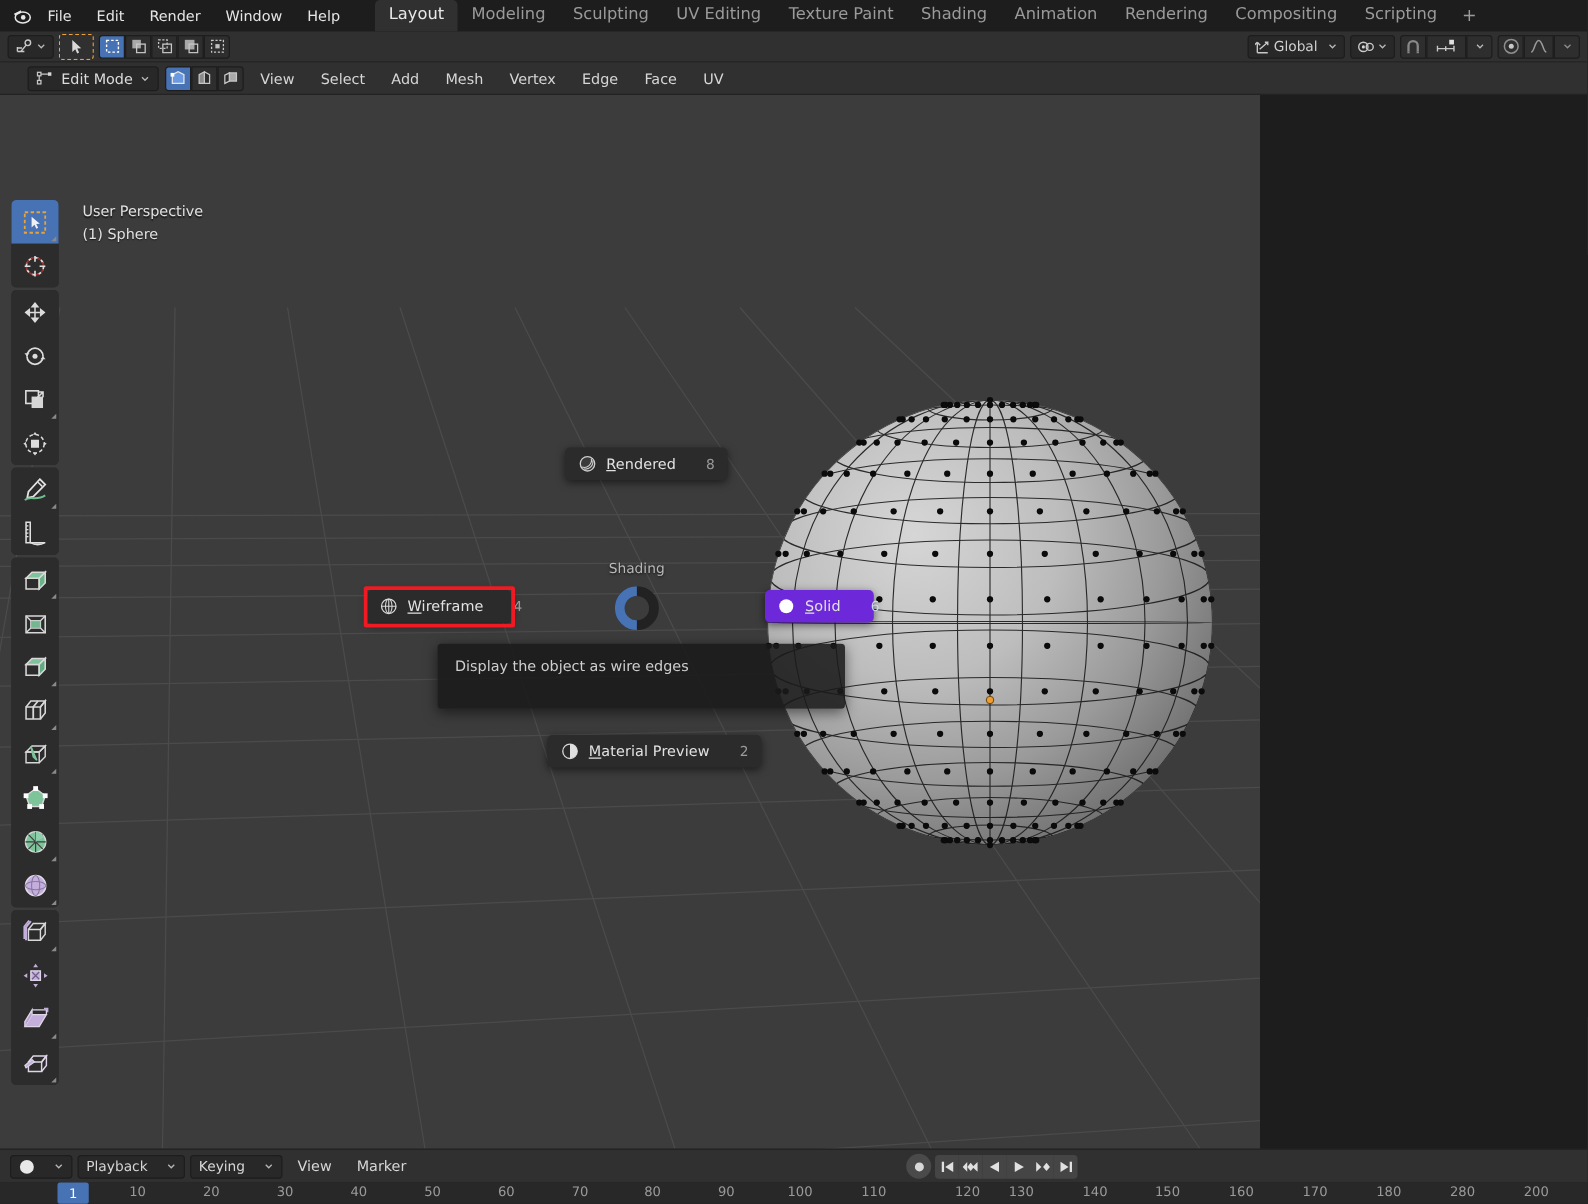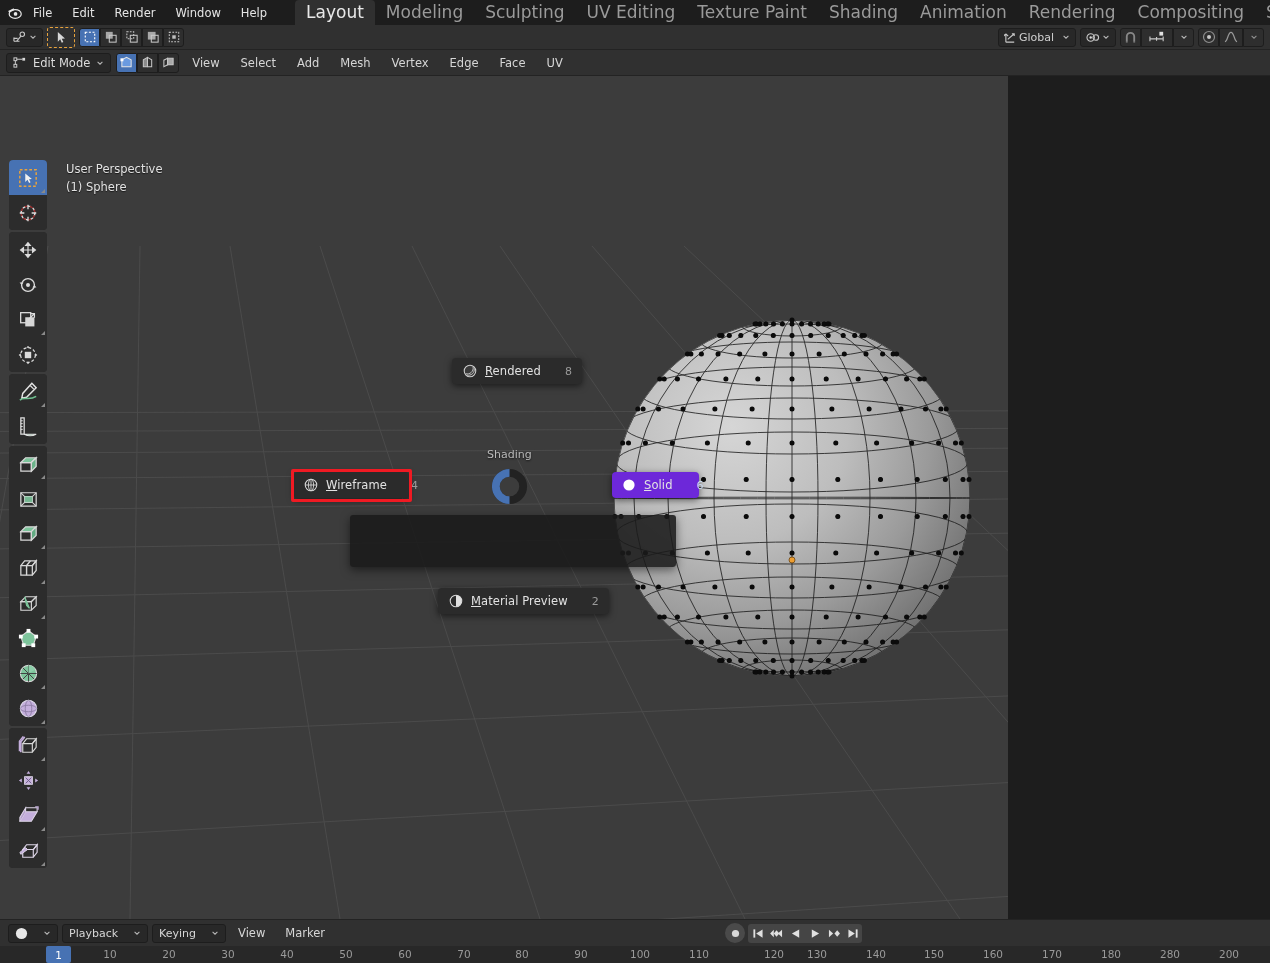--- a/index.html
+++ b/index.html
@@ -6,21 +6,21 @@
   html,body { width:1270px; height:963px; overflow:hidden; background:#1d1d1d;
               font-family:"DejaVu Sans", sans-serif; }
 
   
   #topbar { height:25px; background:#1d1d1d; display:flex; align-items:center;
             padding-left:6px; position:relative; }
   #blender-logo { width:22px; height:22px; display:flex; align-items:center; justify-content:center; }
   .menu-item { color:#e5e5e5; font-size:11.5px; padding:3px 10px; line-height:14px;
                white-space:nowrap; }
   #workspace-tabs { display:flex; align-items:flex-end; height:25px; margin-left:18px; }
-  .ws-tab { color:#9a9a9a; font-size:17px; padding:5px 11px 6px 11px; line-height:14px;
+  .ws-tab { color:#9a9a9a; font-size:13px; padding:5px 11px 6px 11px; line-height:14px;
             white-space:nowrap; border-radius:4px 4px 0 0; }
   .ws-tab.active { background:#303030; color:#e8e8e8; }
   .ws-plus { color:#9a9a9a; font-size:14px; padding:2px 9px 4px 9px; }
 
   
   #toolrow1 { height:25px; background:#303030; display:flex; align-items:center;
               padding:0 6px; gap:4px; border-bottom:1px solid #232323;}
   .hdr-btn { background:#282828; border:1px solid #1d1d1d; border-radius:3px;
              height:19px; display:flex; align-items:center; padding:0 5px; gap:2px;
              color:#d0d0d0; font-size:11px; }
@@ -28,21 +28,21 @@
   .grp .sq { width:21px; height:19px; background:#2e2e2e; border:1px solid #1d1d1d;
              display:flex; align-items:center; justify-content:center; }
   .grp .sq:first-child { border-radius:3px 0 0 3px; }
   .grp .sq:last-child { border-radius:0 3px 3px 0; }
   .grp .sq.on { background:#4772b3; }
   .cursor-box { width:28px; height:21px; border:1px dashed #e8a33d; border-radius:3px;
                 display:flex; align-items:center; justify-content:center; }
 
   
   #toolrow2 { height:26px; background:#303030; display:flex; align-items:center;
-              padding:0 6px; gap:5px; border-bottom:1px solid #232323;}
+              padding:0 22px; gap:5px; border-bottom:1px solid #232323;}
   .mode-select { background:#282828; border:1px solid #1d1d1d; border-radius:3px;
                  height:20px; display:flex; align-items:center; padding:0 6px; gap:6px;
                  color:#dcdcdc; font-size:11.5px; min-width:100px; }
   .vmenu { color:#d6d6d6; font-size:11.5px; padding:3px 8px; border-radius:3px; }
   .spacer { flex:1; }
 
   
   #viewport { position:absolute; left:0; top:76px; width:1008px; height:843px;
               background:#3c3c3c; overflow:hidden; }
   #grid-svg { position:absolute; left:0; top:0; }
@@ -946,20 +946,21 @@
         <path d="M8 1.4 A6.6 6.6 0 0 1 8 14.6 Z" fill="#e0e0e0"></path>
       </svg>
     </span>
     <span class="pie-label"><u>M</u>aterial Preview</span>
     <span class="pie-key">2</span>
   </div>
 
   <div id="red-box"></div>
 
   <div id="tooltip">
+    <div class="tt-l2">Display the object as wire edges</div>
   </div>
 </div>
 
 <div id="timeline-hdr">
   <div class="tl-sel">
     <svg width="13" height="13" viewBox="0 0 14 14">
       <circle cx="7" cy="7" r="6" fill="#e8e8e8"></circle>
       <path d="M7 1 A6 6 0 0 1 7 13 A4 4 0 0 0 7 1" fill="#2b2b2b"></path>
     </svg>
     <svg width="8" height="8" viewBox="0 0 10 10">

